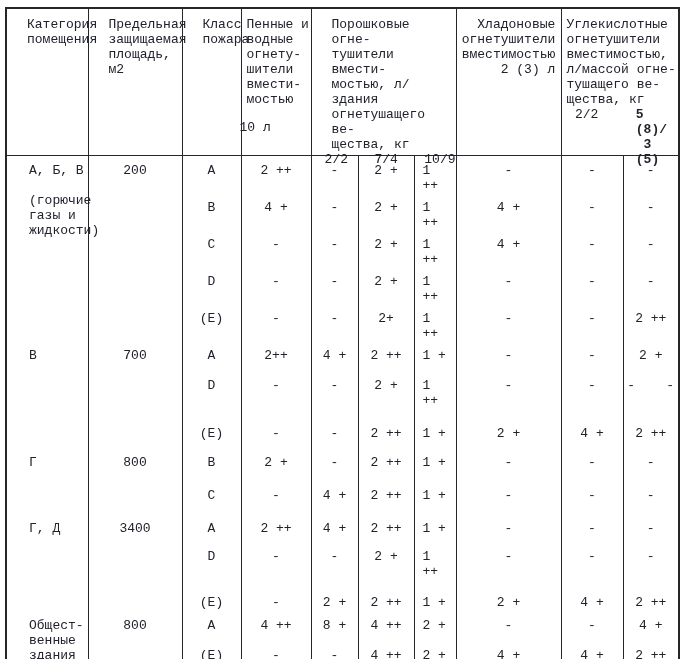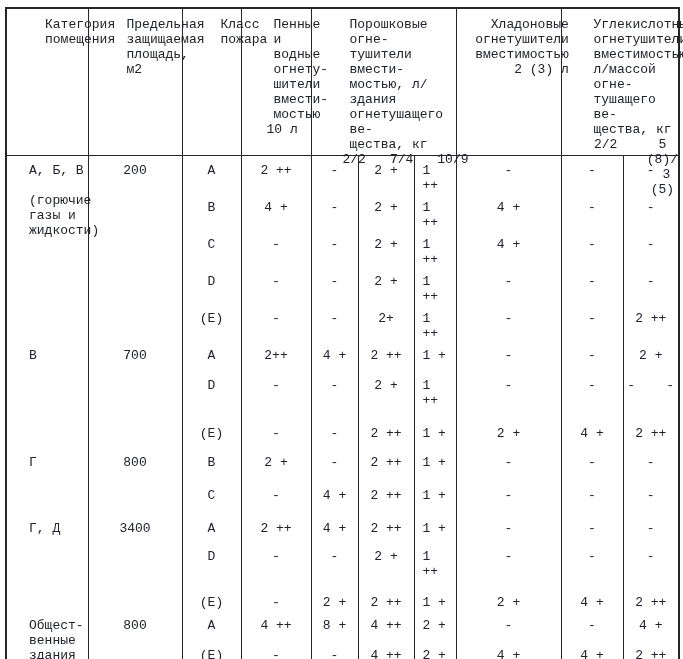--- a/index.html
+++ b/index.html
@@ -34,22 +34,21 @@
   thead th {
     border: 1px solid #26262a;
     text-align: left;
     height: 146px;
   }
   .hcell {
     display: flex;
     flex-direction: column;
     height: 146px;
     box-sizing: border-box;
-    padding: 8px 0 0 11px;
-    margin-left: 27px;
+    padding: 8px 0 0 20px;
   }
   .hcell.tight { padding-left: 5px; }
   .hcenter .hcell {
     padding-left: 0;
     text-align: right;
     align-items: center;
   }
   .pre { white-space: pre-line; }
   .hcaps { margin-top: auto; }
   .caps-foam {
@@ -64,21 +63,21 @@
     padding-bottom: 20px;
     margin-left: -7px;
     gap: 24px;
   }
   .hcell.tight .caps-row { margin-left: -5px; }
   .caps-row span {
     display: inline-block;
     text-align: center;
   }
   .caps-row.caps-co2 { padding-bottom: 6px; }
-  .caps-co2 .cap2 { text-align: center; }
+  .caps-co2 .cap2 { text-align: left; font-weight: bold; }
   tbody td {
     border-left: 1px solid #26262a;
     border-right: 1px solid #26262a;
     padding-top: 7px;
     white-space: pre-line;
   }
   td.cat {
     text-align: left;
     padding-left: 22px;
   }

